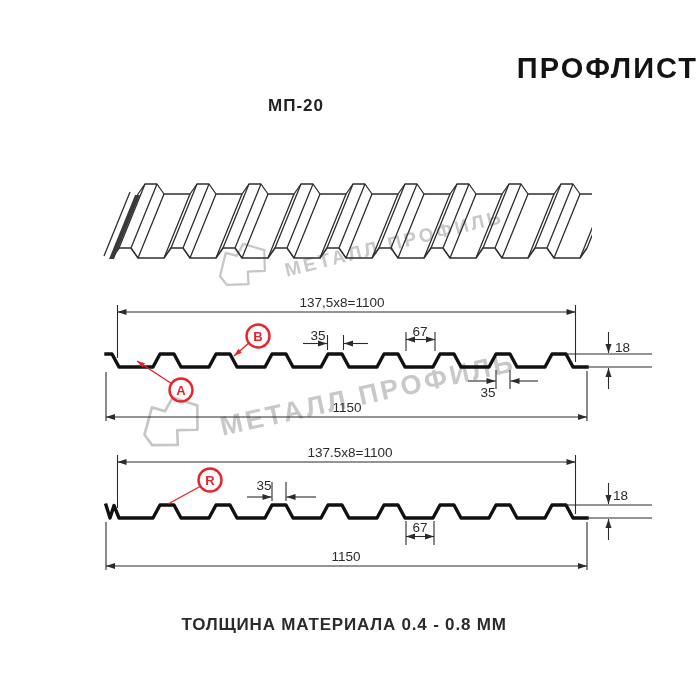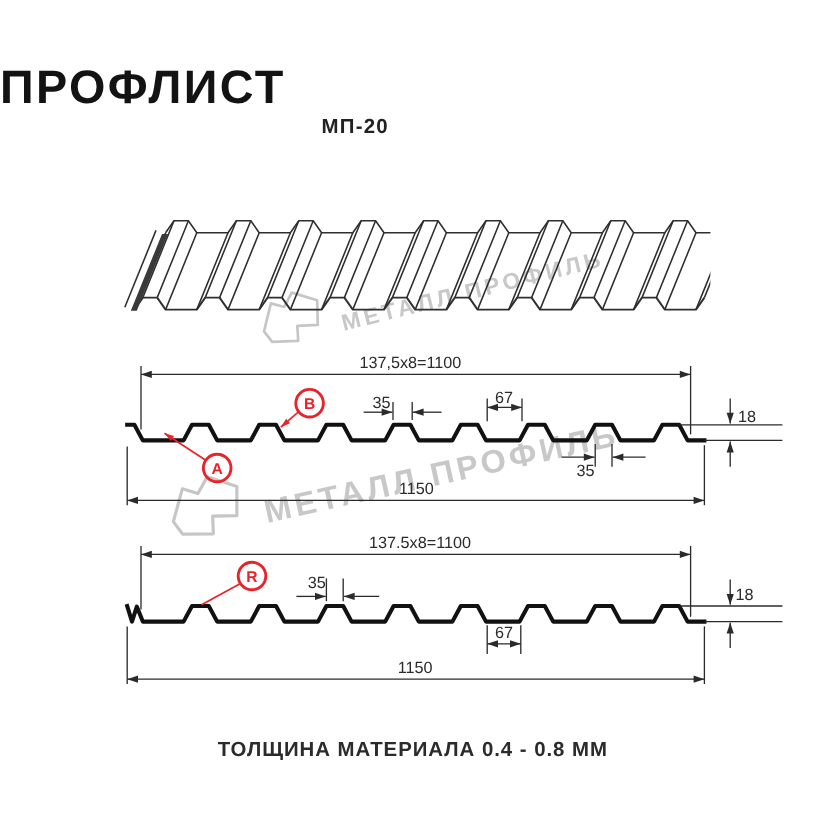--- a/index.html
+++ b/index.html
@@ -1,22 +1,22 @@
 <!DOCTYPE html>
 <html><head>
 <meta charset="utf-8">
 <style>
   html,body{margin:0;padding:0;background:#fff;}
   .stage{
     position:relative;width:700px;height:700px;background:#ffffff;
     font-family:"Liberation Sans",sans-serif;overflow:hidden;
   }
   .title{
-    position:absolute;top:52px;left:0;width:698px;text-align:left;
-    font-size:39px;font-weight:900;letter-spacing:2px;color:#131313;
+    position:absolute;top:52px;left:0;width:698px;text-align:right;
+    font-size:29px;font-weight:900;letter-spacing:2px;color:#131313;
   }
   .subtitle{
     position:absolute;top:96px;left:0;width:592px;text-align:center;
     font-size:17px;font-weight:700;letter-spacing:1px;color:#222;
   }
   .footer-note{
     position:absolute;top:615px;left:0;width:688px;text-align:center;
     font-size:17px;font-weight:700;letter-spacing:0.8px;color:#2b2b2b;
   }
   .watermark{

